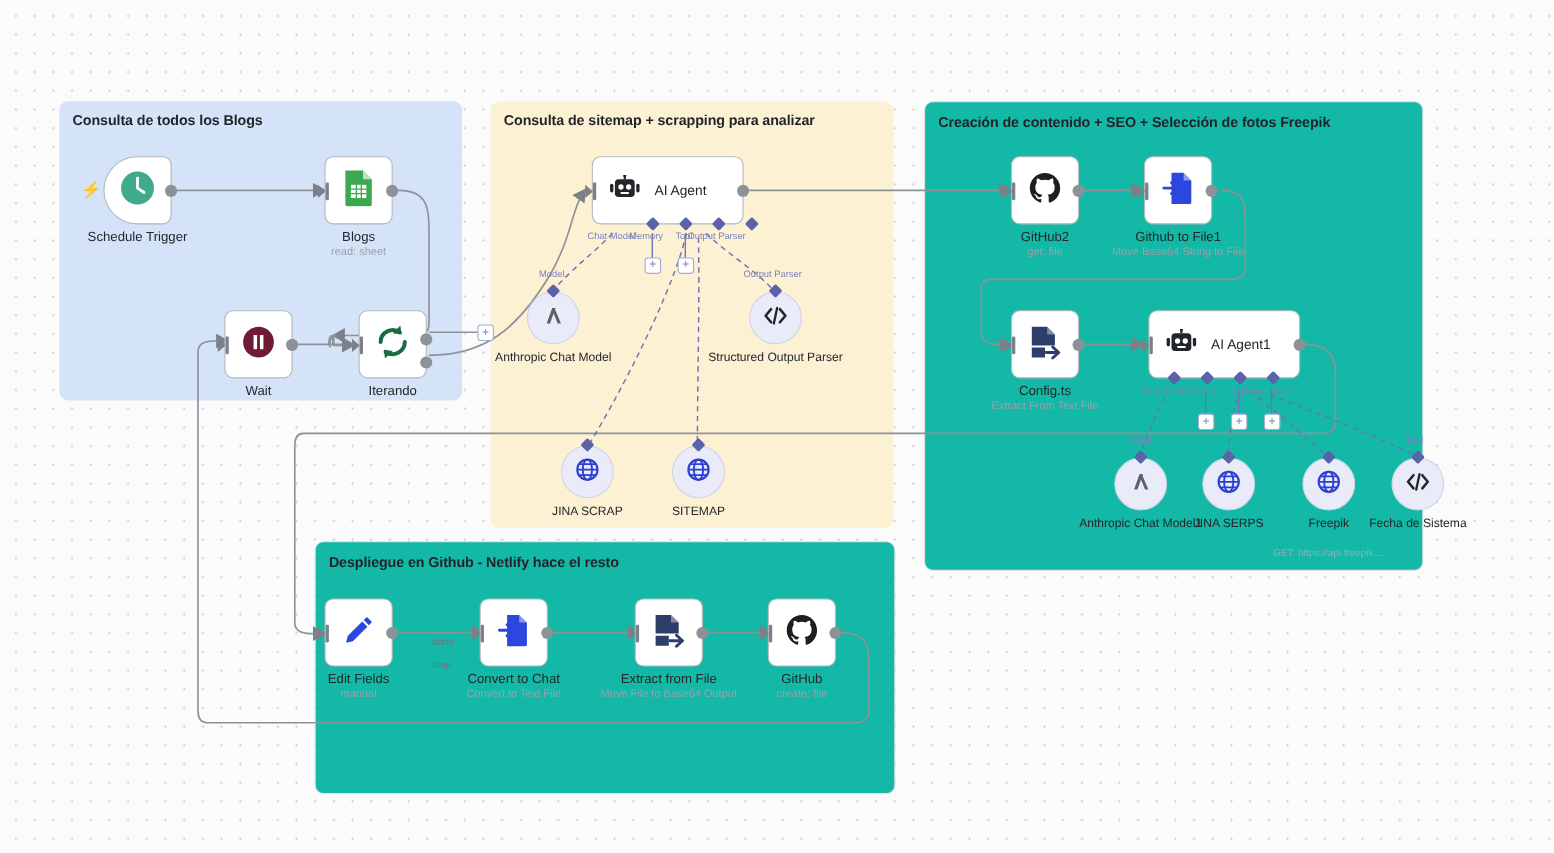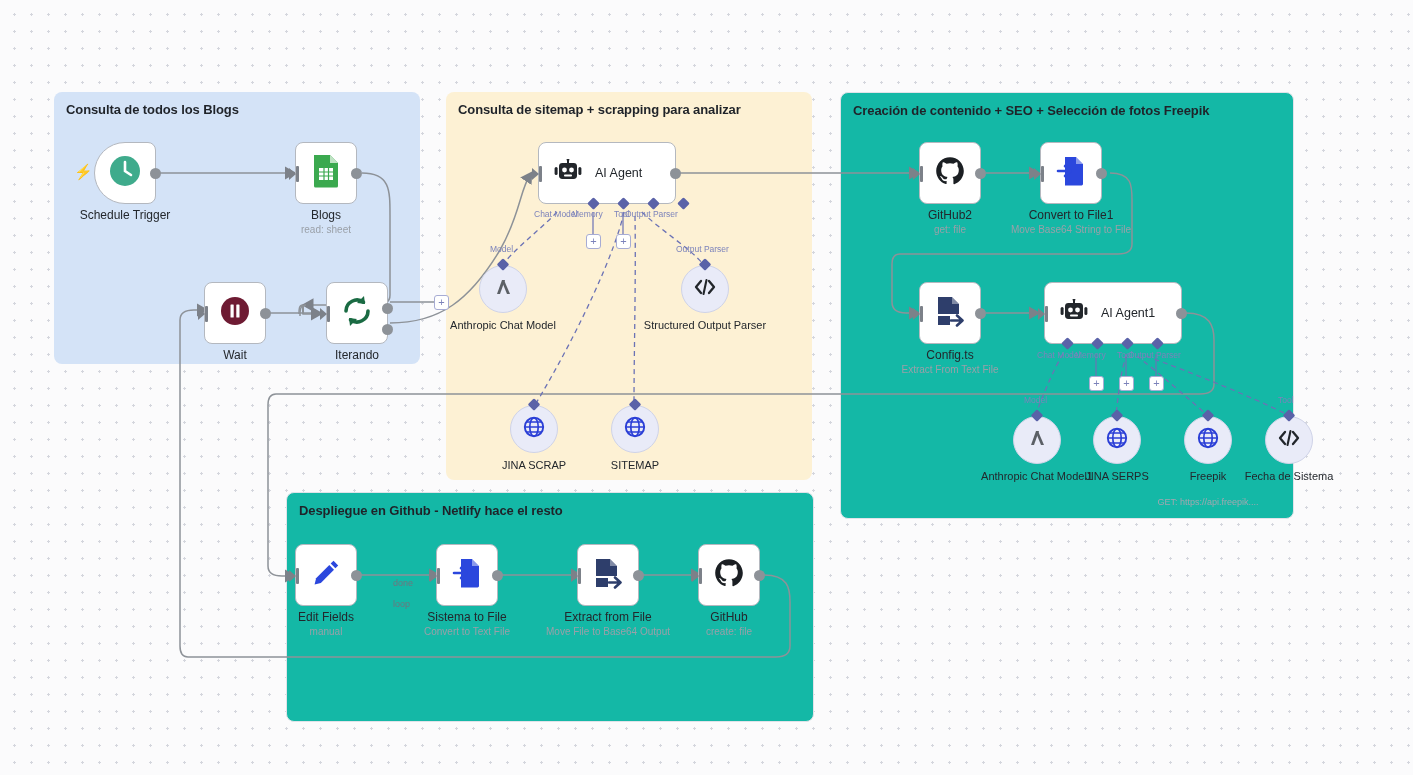--- a/index.html
+++ b/index.html
@@ -373,21 +373,21 @@
     <span>
       <svg width="30" height="32" viewBox="0 0 30 32">
         <path d="M9 2 h11 l7 7 v20 a1.4 1.4 0 0 1 -1.4 1.4 H9 z" fill="#2b47dd"></path>
         <path d="M20 2 l7 7 h-7 z" fill="#ffffff" opacity="0.45"></path>
         <path d="M2 16 h12 M9 11 l5.5 5 l-5.5 5" stroke="#2b47dd" stroke-width="2.6" fill="none" stroke-linecap="round" stroke-linejoin="round"></path>
         <path d="M2 16 h12 M9 11 l5.5 5 l-5.5 5" stroke="#ffffff" stroke-width="1" fill="none" opacity="0"></path>
       </svg>
     </span>
     <div class="dot-out"></div>
   </div>
-  <div class="nlabel">Convert to File1</div>
+  <div class="nlabel">Github to File1</div>
   <div class="nsub">Move Base64 String to File</div>
 </div>
 
 <div class="node" style="left:919px; top:282px;">
   <div class="nbox">
     <div class="arrow-in"></div>
     <span>
       <svg width="30" height="32" viewBox="0 0 30 32">
         <path d="M3 2 h14 l7 7 v10 H3 z" fill="#2e3e6b"></path>
         <path d="M17 2 l7 7 h-7 z" fill="#ffffff" opacity="0.4"></path>
@@ -510,21 +510,21 @@
     <div class="arrow-in"></div>
     <span>
       <svg width="30" height="32" viewBox="0 0 30 32">
         <path d="M9 2 h11 l7 7 v20 a1.4 1.4 0 0 1 -1.4 1.4 H9 z" fill="#2b47dd"></path>
         <path d="M20 2 l7 7 h-7 z" fill="#ffffff" opacity="0.45"></path>
         <path d="M2 16 h12 M9 11 l5.5 5 l-5.5 5" stroke="#2b47dd" stroke-width="2.6" fill="none" stroke-linecap="round" stroke-linejoin="round"></path>
       </svg>
     </span>
     <div class="dot-out"></div>
   </div>
-  <div class="nlabel">Sistema to File</div>
+  <div class="nlabel">Convert to Chat</div>
   <div class="nsub">Convert to Text File</div>
 </div>
 
 <div class="node" style="left:577px; top:544px;">
   <div class="nbox">
     <div class="arrow-in"></div>
     <span>
       <svg width="30" height="32" viewBox="0 0 30 32">
         <path d="M3 2 h14 l7 7 v10 H3 z" fill="#2e3e6b"></path>
         <path d="M17 2 l7 7 h-7 z" fill="#ffffff" opacity="0.4"></path>

